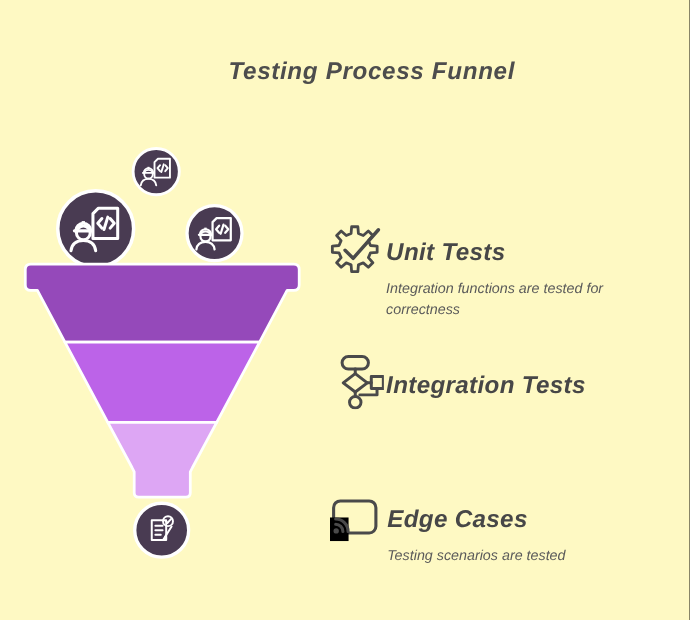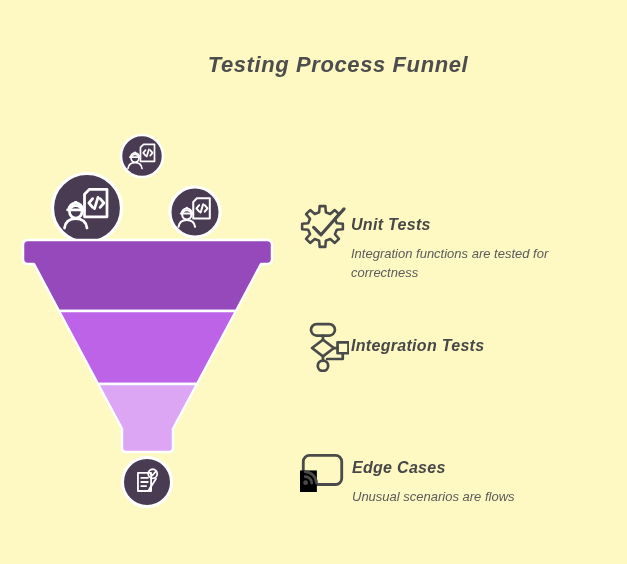--- a/index.html
+++ b/index.html
@@ -27,21 +27,21 @@
   .item{position:absolute;display:flex;align-items:flex-start;}
   .item-1{top:203px;left:299px;}
   .item-2{top:322px;left:299px;}
   .item-3{top:447px;left:300px;}
   .item-icon{width:52px;flex:0 0 52px;}
   .item-text{padding-top:13px;}
   .item-2 .item-text{padding-top:15px;text-align:right;}
   .item-3 .item-text{padding-top:12px;}
   .item-title{
     margin:0;
-    font-size:16px;
+    font-size:22px;
     font-weight:bold;
     letter-spacing:0.3px;
     color:#474747;
   }
   .item-desc{
     margin:11px 0 0 0;
     font-size:13px;
     line-height:1.45;
     color:#5A5A5A;
     max-width:228px;
@@ -149,18 +149,18 @@
         <svg width="45" height="45" viewBox="0 0 48 48" fill="none" stroke="#4A4A4A" stroke-width="3" stroke-linecap="round" stroke-linejoin="round">
           <rect x="3.5" y="9" width="41" height="31" rx="6.5"></rect>
           <rect x="0" y="25" width="18" height="23" fill="#000000" stroke="none"></rect>
           <path d="M 5.5 26.5 A 12 12 0 0 1 17.5 38.5"></path>
           <path d="M 5.5 31.5 A 7 7 0 0 1 12.5 38.5"></path>
           <circle cx="6" cy="38" r="2.6" fill="#4A4A4A" stroke="none"></circle>
         </svg>
       </div>
       <div class="item-text">
         <h2 class="item-title">Edge Cases</h2>
-        <p class="item-desc">Unusual scenarios are flows</p>
+        <p class="item-desc">Testing scenarios are tested</p>
       </div>
     </div>
 
   </div>
 </div>
 
 </body></html>

